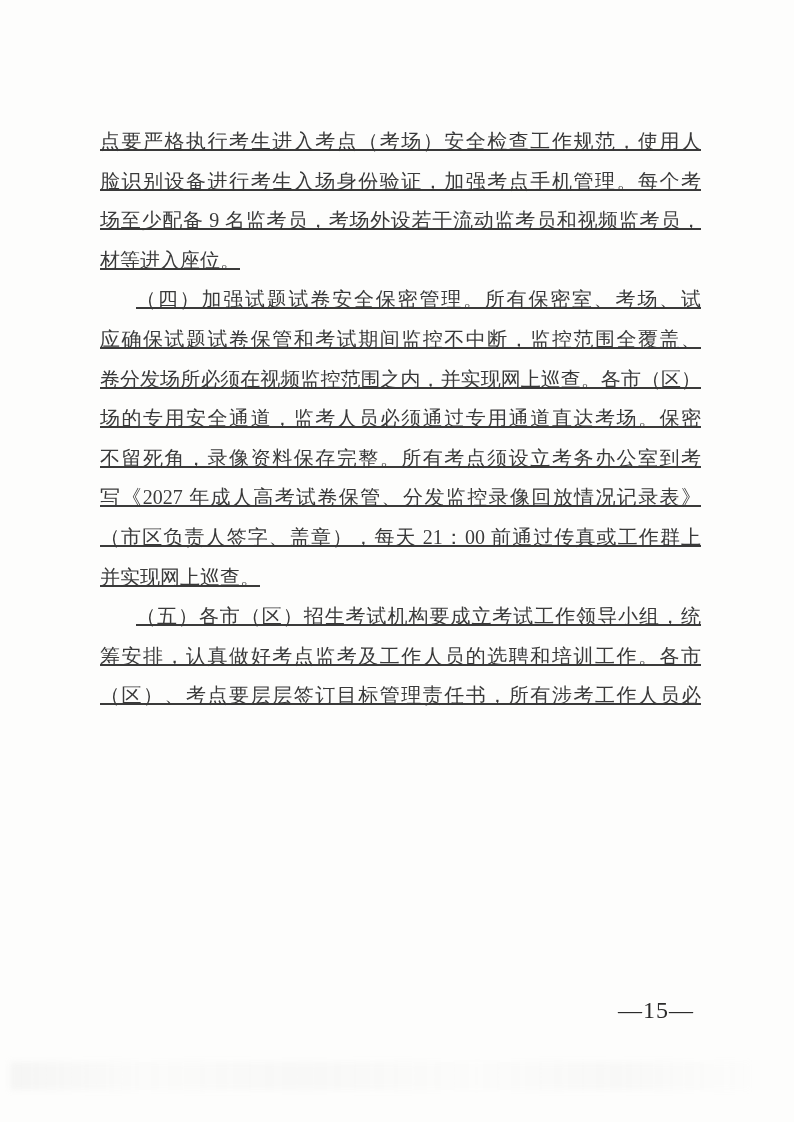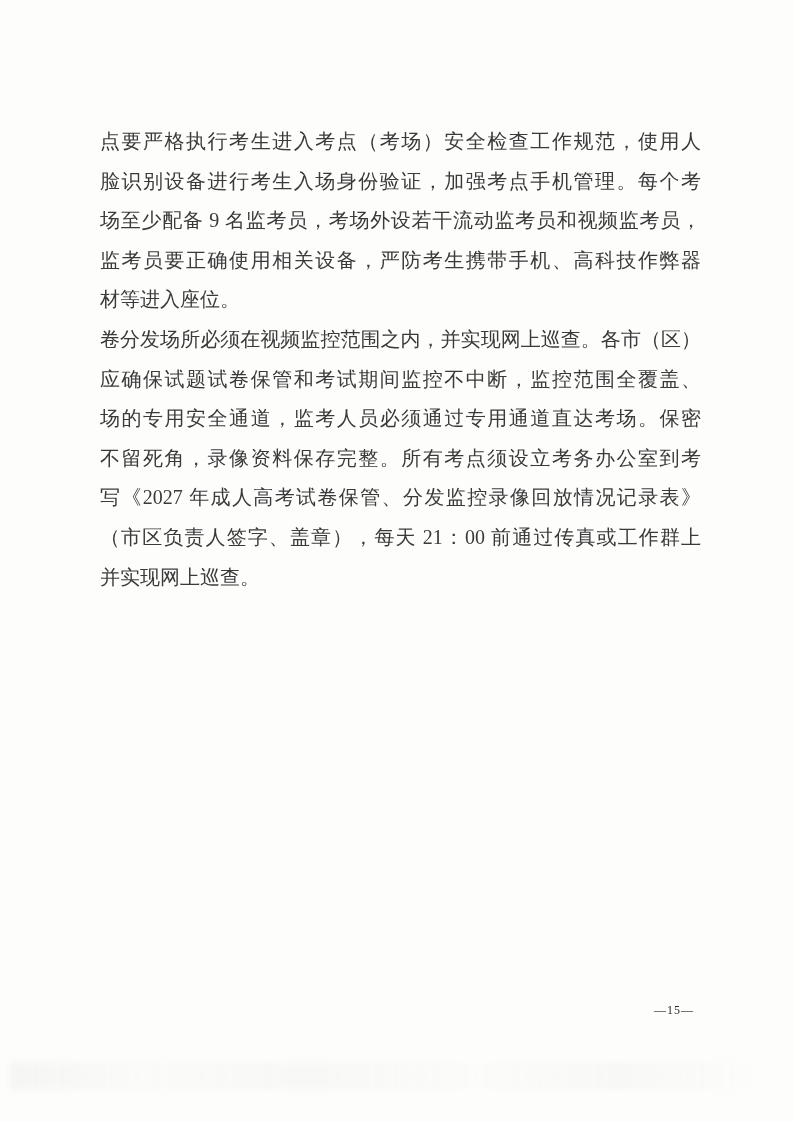--- a/index.html
+++ b/index.html
@@ -28,40 +28,41 @@
     top: 122px;
     width: 601px;
     color: #3a3a3a;
     font-size: 20px;
     line-height: 39.6px;
     letter-spacing: 0;
   }
   .para {
     margin: 0;
     padding: 0;
+    text-decoration: underline;
   }
   .line {
     height: 39.6px;
     text-align: justify;
     text-align-last: justify;
     white-space: nowrap;
     overflow: visible;
   }
   .line.no-justify {
     text-align: center;
     text-align-last: left;
   }
   .line.indent {
     text-indent: 1.8em;
   }
   .page-number {
     position: absolute;
     top: 996px;
     right: 100px;
-    font-size: 12px;
+    font-size: 24px;
     color: #2b2b2b;
     letter-spacing: 1px;
     line-height: 28px;
     text-align: right;
   }
   
   .scan-ghost {
     position: absolute;
     left: 10px;
     top: 1062px;
@@ -77,28 +78,33 @@
 </style>
 </head>
 <body>
 
 <div class="page">
   <div class="text-block" id="text-block">
       <div class="para">
         <div class="line">点要严格执行考生进入考点（考场）安全检查工作规范，使用人</div>
         <div class="line">脸识别设备进行考生入场身份验证，加强考点手机管理。每个考</div>
         <div class="line">场至少配备 9 名监考员，考场外设若干流动监考员和视频监考员，</div>
-        <div class="line">监考员要正确使用相关设备，严防考生携带手机、高科技作弊器</div>
         <div class="line no-justify">材等进入座位。</div>
       </div>
       <div class="para">
+        <div class="line indent">（四）加强试题试卷安全保密管理。所有保密室、考场、试</div>
+        <div class="line">应确保试题试卷保管和考试期间监控不中断，监控范围全覆盖、</div>
         <div class="line">卷分发场所必须在视频监控范围之内，并实现网上巡查。各市（区）</div>
-        <div class="line">应确保试题试卷保管和考试期间监控不中断，监控范围全覆盖、</div>
         <div class="line">场的专用安全通道，监考人员必须通过专用通道直达考场。保密</div>
         <div class="line">不留死角，录像资料保存完整。所有考点须设立考务办公室到考</div>
         <div class="line">写《2027 年成人高考试卷保管、分发监控录像回放情况记录表》</div>
         <div class="line">（市区负责人签字、盖章），每天 21：00 前通过传真或工作群上</div>
         <div class="line no-justify">并实现网上巡查。</div>
+      </div>
+      <div class="para">
+        <div class="line indent">（五）各市（区）招生考试机构要成立考试工作领导小组，统</div>
+        <div class="line">筹安排，认真做好考点监考及工作人员的选聘和培训工作。各市</div>
+        <div class="line">（区）、考点要层层签订目标管理责任书，所有涉考工作人员必</div>
       </div>
     </div>
   <div class="scan-ghost"></div>
   <div class="page-number">—15—</div>
 </div>
 
 </body></html>

